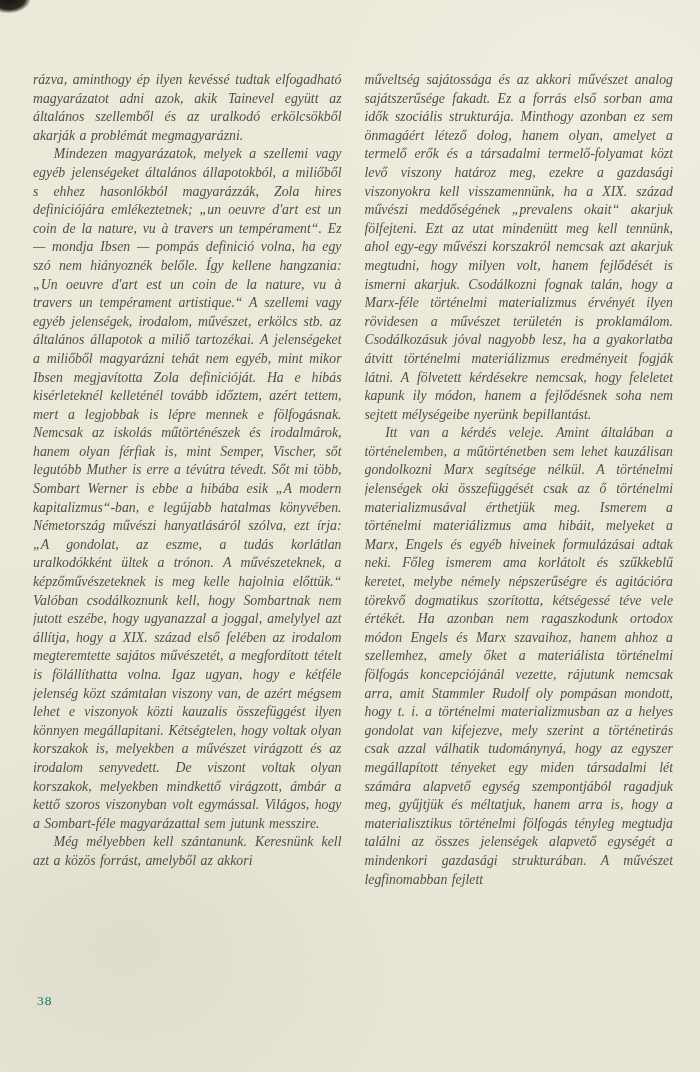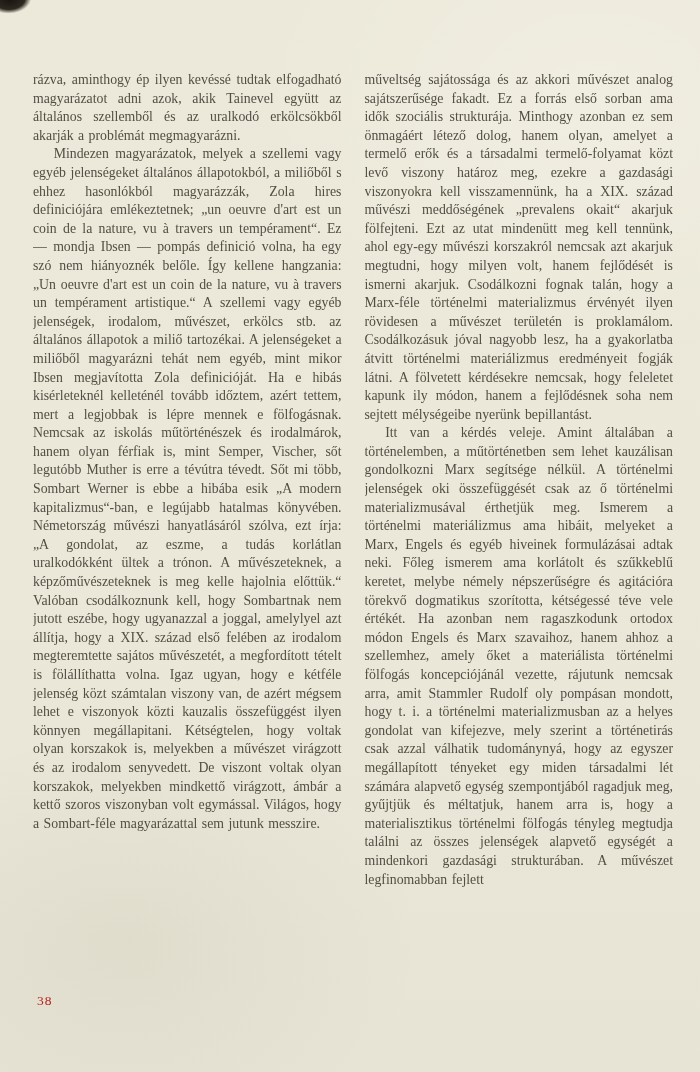--- a/index.html
+++ b/index.html
@@ -41,20 +41,21 @@
     letter-spacing: 0.6px;
     color: #5c594c;
   }
   .columns {
     position: absolute;
     top: 71px;
     left: 33px;
     width: 640px;
     display: flex;
     gap: 23px;
+    font-style: italic;
   }
   .col {
     width: 316px;
     height: 924px;
     overflow: hidden;
     text-align: justify;
     font-size: 13.8px;
     line-height: 18.6px;
     color: #514e43;
     word-spacing: 1px;
@@ -64,33 +65,34 @@
     margin: 0;
   }
   .col p.indent {
     text-indent: 1.5em;
   }
   .page-number {
     position: absolute;
     left: 37px;
     top: 993px;
     font-size: 13.5px;
-    color: #b91c1c;
+    color: #0f766e;
     letter-spacing: 1px;
   }
 </style>
 </head>
 <body>
 
 <div class="page">
   <div class="corner-mark"></div>
   <div class="columns">
     <div class="col" id="col-left">
         <p class="para">rázva, aminthogy ép ilyen kevéssé tudtak elfogadható magyarázatot adni azok, akik Tainevel együtt az általános szellemből és az uralkodó erkölcsökből akarják a problémát megmagyarázni.</p>
         <p class="para indent">Mindezen magyarázatok, melyek a szellemi vagy egyéb jelenségeket általános állapotokból, a miliőből s ehhez hasonlókból magyarázzák, Zola hires definiciójára emlékeztetnek; „un oeuvre d'art est un coin de la nature, vu à travers un tempérament“. Ez — mondja Ibsen — pompás definició volna, ha egy szó nem hiányoznék belőle. Így kellene hangzania: „Un oeuvre d'art est un coin de la nature, vu à travers un tempérament artistique.“ A szellemi vagy egyéb jelenségek, irodalom, művészet, erkölcs stb. az általános állapotok a miliő tartozékai. A jelenségeket a miliőből magyarázni tehát nem egyéb, mint mikor Ibsen megjavította Zola definicióját. Ha e hibás kisérleteknél kelleténél tovább időztem, azért tettem, mert a legjobbak is lépre mennek e fölfogásnak. Nemcsak az iskolás műtörténészek és irodalmárok, hanem olyan férfiak is, mint Semper, Vischer, sőt legutóbb Muther is erre a tévútra tévedt. Sőt mi több, Sombart Werner is ebbe a hibába esik „A modern kapitalizmus“-ban, e legújabb hatalmas könyvében. Németország művészi hanyatlásáról szólva, ezt írja: „A gondolat, az eszme, a tudás korlátlan uralkodókként ültek a trónon. A művészeteknek, a képzőművészeteknek is meg kelle hajolnia előttük.“ Valóban csodálkoznunk kell, hogy Sombartnak nem jutott eszébe, hogy ugyanazzal a joggal, amelylyel azt állítja, hogy a XIX. század első felében az irodalom megteremtette sajátos művészetét, a megfordított tételt is fölállíthatta volna. Igaz ugyan, hogy e kétféle jelenség közt számtalan viszony van, de azért mégsem lehet e viszonyok közti kauzalis összefüggést ilyen könnyen megállapitani. Kétségtelen, hogy voltak olyan korszakok is, melyekben a művészet virágzott és az irodalom senyvedett. De viszont voltak olyan korszakok, melyekben mindkettő virágzott, ámbár a kettő szoros viszonyban volt egymással. Világos, hogy a Sombart-féle magyarázattal sem jutunk messzire.</p>
+        <p class="para indent">Még mélyebben kell szántanunk. Keresnünk kell azt a közös forrást, amelyből az akkori</p>
       </div>
     <div class="col" id="col-right">
         <p class="para">műveltség sajátossága és az akkori művészet analog sajátszerűsége fakadt. Ez a forrás első sorban ama idők szociális strukturája. Minthogy azonban ez sem önmagáért létező dolog, hanem olyan, amelyet a termelő erők és a társadalmi termelő-folyamat közt levő viszony határoz meg, ezekre a gazdasági viszonyokra kell visszamennünk, ha a XIX. század művészi meddőségének „prevalens okait“ akarjuk fölfejteni. Ezt az utat mindenütt meg kell tennünk, ahol egy-egy művészi korszakról nemcsak azt akarjuk megtudni, hogy milyen volt, hanem fejlődését is ismerni akarjuk. Csodálkozni fognak talán, hogy a Marx-féle történelmi materializmus érvényét ilyen rövidesen a művészet területén is proklamálom. Csodálkozásuk jóval nagyobb lesz, ha a gyakorlatba átvitt történelmi materiálizmus eredményeit fogják látni. A fölvetett kérdésekre nemcsak, hogy feleletet kapunk ily módon, hanem a fejlődésnek soha nem sejtett mélységeibe nyerünk bepillantást.</p>
         <p class="para indent">Itt van a kérdés veleje. Amint általában a történelemben, a műtörténetben sem lehet kauzálisan gondolkozni Marx segítsége nélkül. A történelmi jelenségek oki összefüggését csak az ő történelmi materializmusával érthetjük meg. Ismerem a történelmi materiálizmus ama hibáit, melyeket a Marx, Engels és egyéb hiveinek formulázásai adtak neki. Főleg ismerem ama korlátolt és szűkkeblű keretet, melybe némely népszerűségre és agitációra törekvő dogmatikus szorította, kétségessé téve vele értékét. Ha azonban nem ragaszkodunk ortodox módon Engels és Marx szavaihoz, hanem ahhoz a szellemhez, amely őket a materiálista történelmi fölfogás koncepciójánál vezette, rájutunk nemcsak arra, amit Stammler Rudolf oly pompásan mondott, hogy t. i. a történelmi materializmusban az a helyes gondolat van kifejezve, mely szerint a történetirás csak azzal válhatik tudománynyá, hogy az egyszer megállapított tényeket egy miden társadalmi lét számára alapvető egység szempontjából ragadjuk meg, gyűjtjük és méltatjuk, hanem arra is, hogy a materialisztikus történelmi fölfogás tényleg megtudja találni az összes jelenségek alapvető egységét a mindenkori gazdasági strukturában. A művészet legfinomabban fejlett</p>
       </div>
   </div>
   <div class="page-number">38</div>
 </div>
 
 </body></html>

